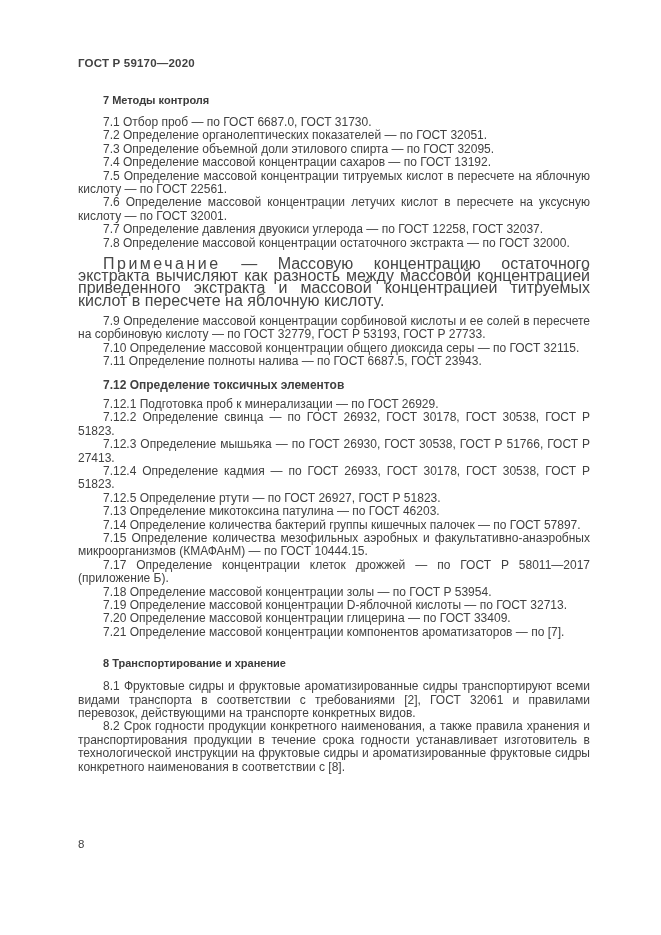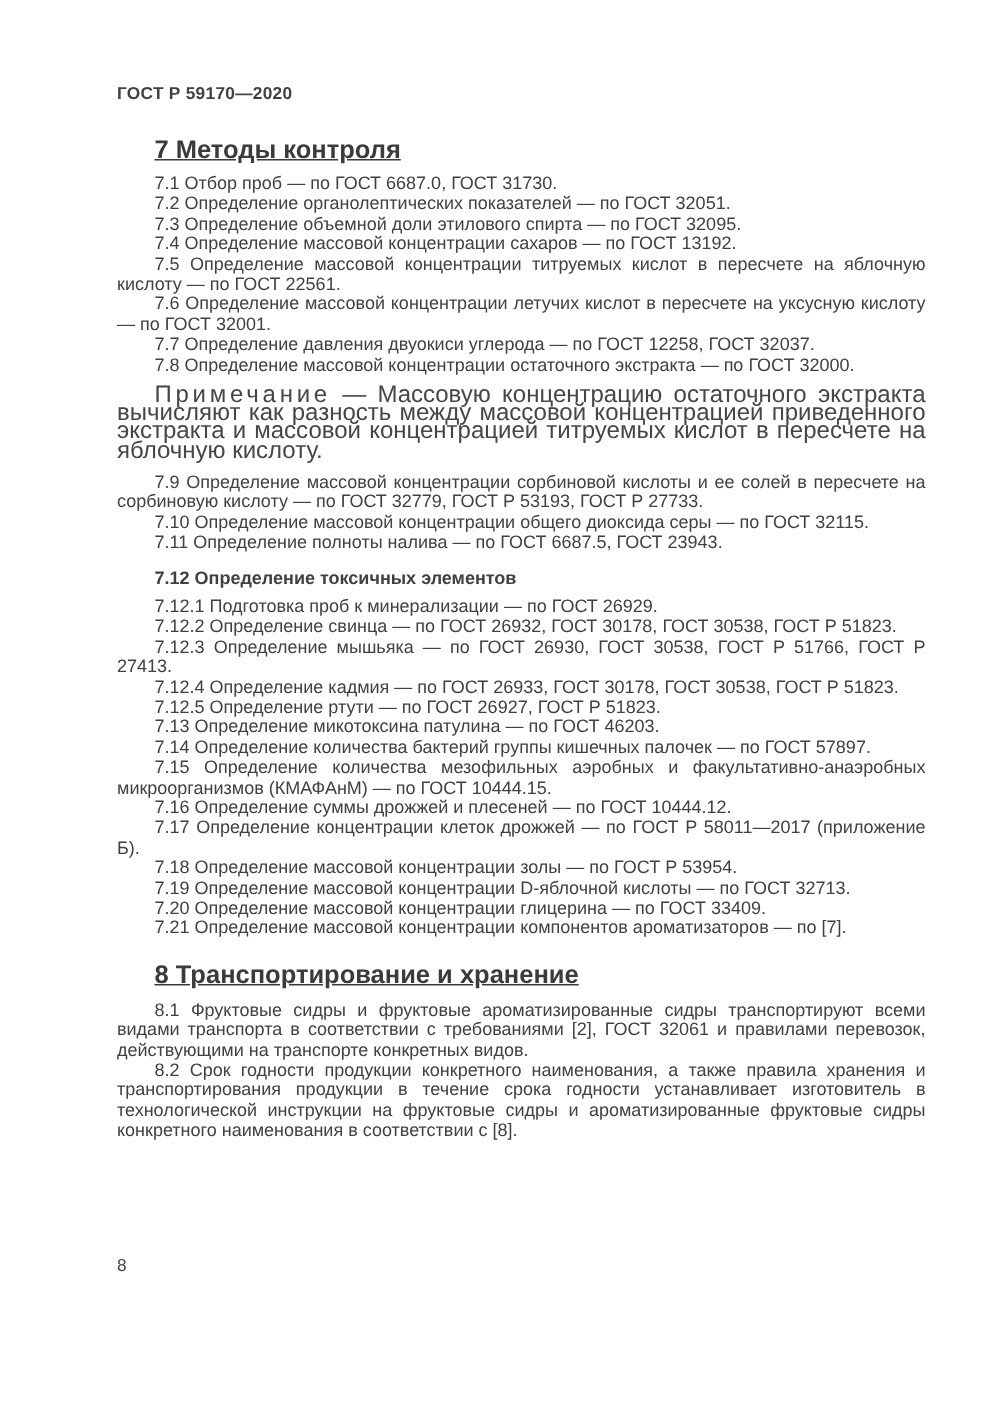--- a/index.html
+++ b/index.html
@@ -2,39 +2,38 @@
 <html><head>
 <meta charset="utf-8">
 <style>
   html, body { margin: 0; padding: 0; background: #ffffff; }
   .page {
     position: relative;
     width: 661px;
     height: 935px;
     box-sizing: border-box;
     background: #ffffff;
-    padding: 57px 44px 0 78px;
+    padding: 57px 71px 0 78px;
     font-family: "Liberation Sans", "DejaVu Sans", sans-serif;
     color: #414141;
     overflow: hidden;
   }
   .doc-header {
     font-size: 11.5px;
     font-weight: bold;
     line-height: 13px;
     letter-spacing: 0.2px;
   }
   h1.section-title {
-    font-size: 17px;
+    font-size: 11px;
     font-weight: bold;
     color: #3b3b3b;
     margin: 21px 0 7px 0;
     padding-left: 25px;
     line-height: 18px;
-    text-decoration: underline;
   }
   h1.section-title.sec8 { margin-top: 15px; margin-bottom: 8px; }
   p.clause {
     margin: 0;
     font-size: 12px;
     line-height: 13.4px;
     text-align: justify;
     text-indent: 25px;
   }
   h2.subsection-title {
@@ -89,21 +88,20 @@
   <h2 class="subsection-title">7.12 Определение токсичных элементов</h2>
 
   <p class="clause">7.12.1 Подготовка проб к минерализации — по ГОСТ 26929.</p>
   <p class="clause">7.12.2 Определение свинца — по ГОСТ 26932, ГОСТ 30178, ГОСТ 30538, ГОСТ Р 51823.</p>
   <p class="clause">7.12.3 Определение мышьяка — по ГОСТ 26930, ГОСТ 30538, ГОСТ Р 51766, ГОСТ Р 27413.</p>
   <p class="clause">7.12.4 Определение кадмия — по ГОСТ 26933, ГОСТ 30178, ГОСТ 30538, ГОСТ Р 51823.</p>
   <p class="clause">7.12.5 Определение ртути — по ГОСТ 26927, ГОСТ Р 51823.</p>
   <p class="clause">7.13 Определение микотоксина патулина — по ГОСТ 46203.</p>
   <p class="clause">7.14 Определение количества бактерий группы кишечных палочек — по ГОСТ 57897.</p>
   <p class="clause">7.15 Определение количества мезофильных аэробных и факультативно-анаэробных микроорганизмов (КМАФАнМ) — по ГОСТ 10444.15.</p>
-  <p class="clause">7.16 Определение суммы дрожжей и плесеней — по ГОСТ 10444.12.</p>
   <p class="clause">7.17 Определение концентрации клеток дрожжей — по ГОСТ Р 58011—2017 (приложение Б).</p>
   <p class="clause">7.18 Определение массовой концентрации золы — по ГОСТ Р 53954.</p>
   <p class="clause">7.19 Определение массовой концентрации D-яблочной кислоты — по ГОСТ 32713.</p>
   <p class="clause">7.20 Определение массовой концентрации глицерина — по ГОСТ 33409.</p>
   <p class="clause">7.21 Определение массовой концентрации компонентов ароматизаторов — по [7].</p>
 
   <h1 class="section-title sec8">8 Транспортирование и хранение</h1>
 
   <p class="clause">8.1 Фруктовые сидры и фруктовые ароматизированные сидры транспортируют всеми видами транспорта в соответствии с требованиями [2], ГОСТ 32061 и правилами перевозок, действующими на транспорте конкретных видов.</p>
   <p class="clause">8.2 Срок годности продукции конкретного наименования, а также правила хранения и транспортирования продукции в течение срока годности устанавливает изготовитель в технологической инструкции на фруктовые сидры и ароматизированные фруктовые сидры конкретного наименования в соответствии с [8].</p>

